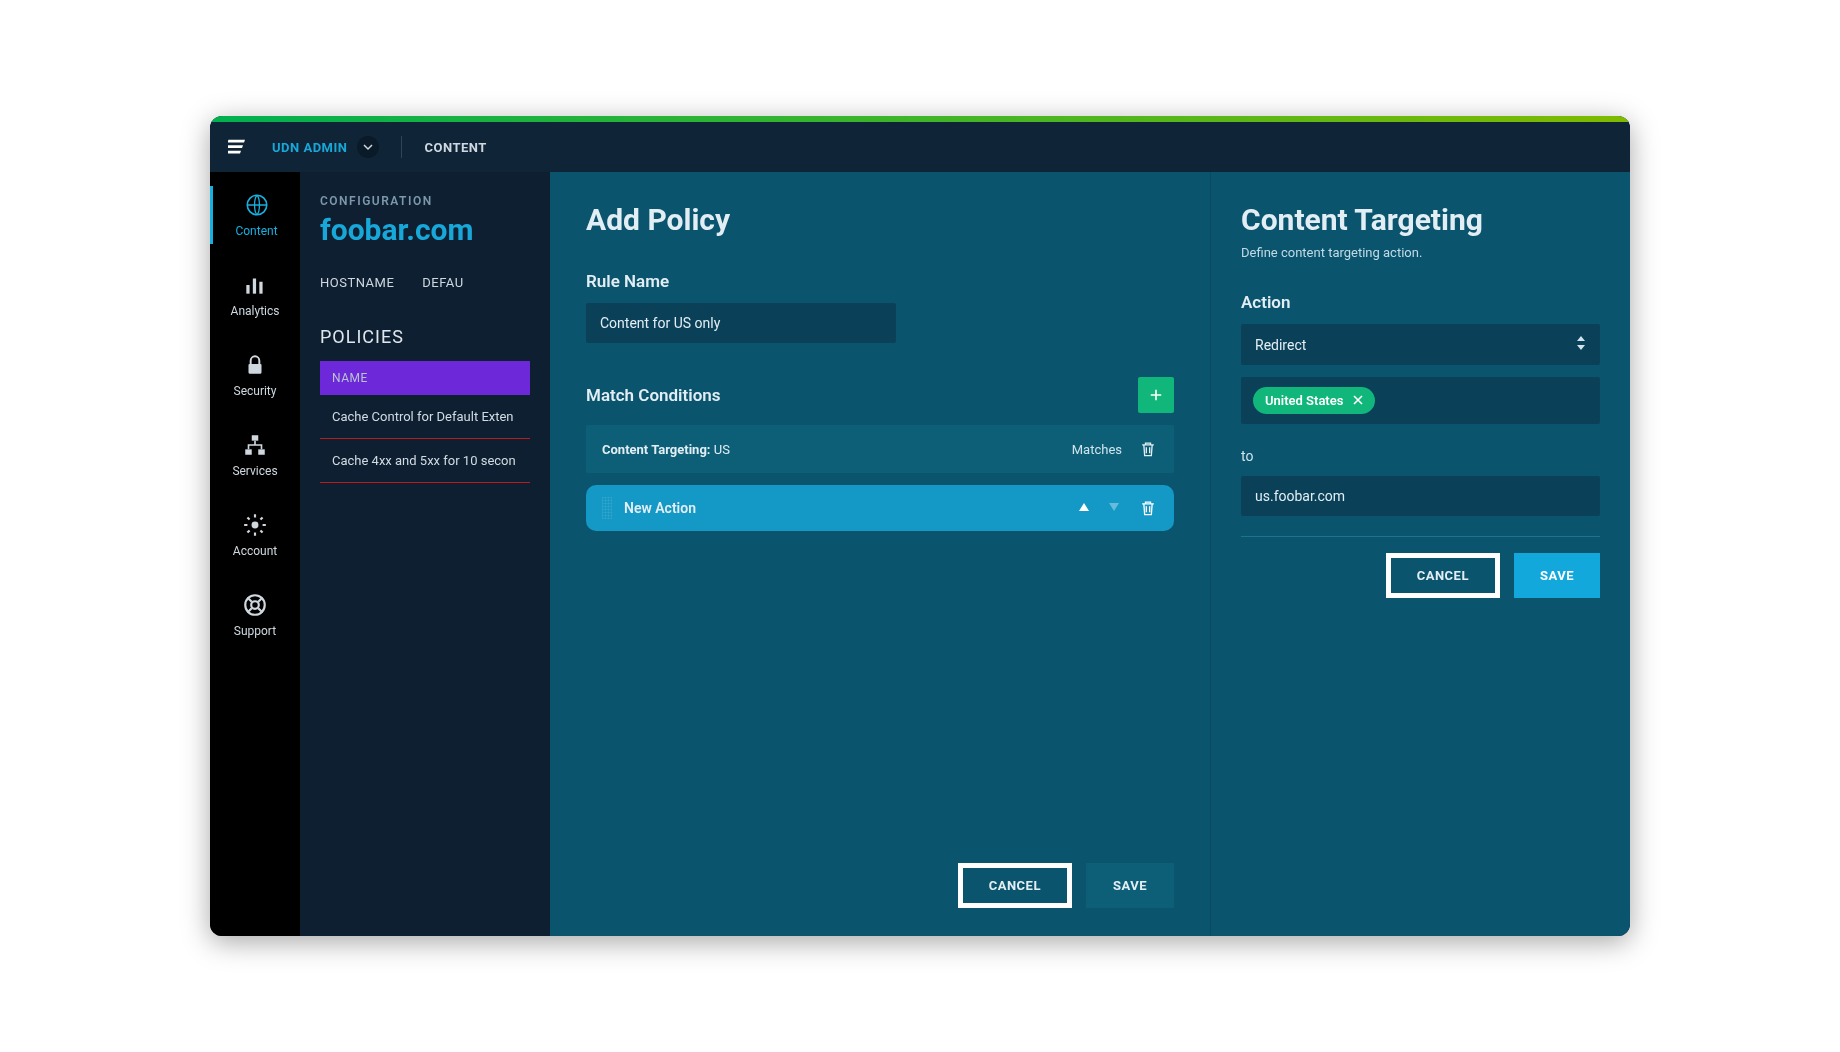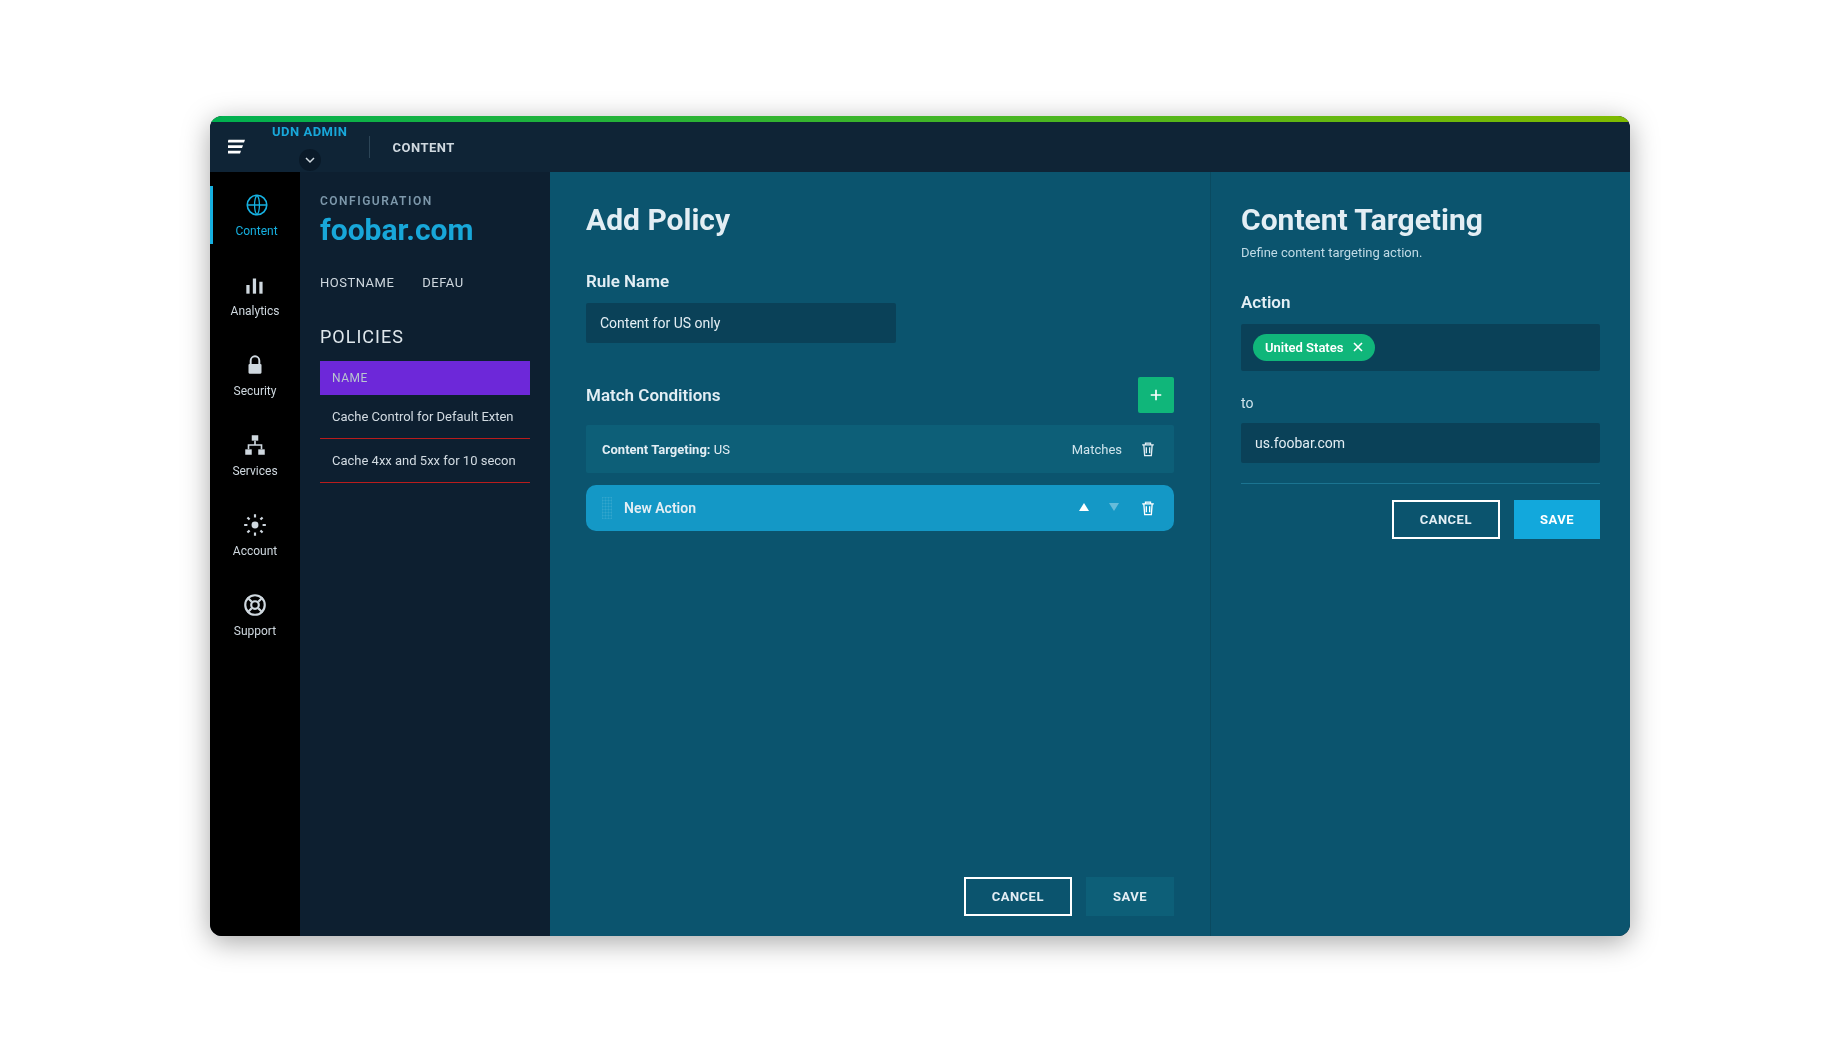--- a/index.html
+++ b/index.html
@@ -1,60 +1,60 @@
 <!DOCTYPE html>
 <html><head>
 <meta charset="utf-8">
 <style>
 * { margin:0; padding:0; box-sizing:border-box; font-family:-apple-system,BlinkMacSystemFont,"Segoe UI",Roboto,Arial,sans-serif; }
 body { background:#fff; display:flex; align-items:center; justify-content:center; min-height:100vh; }
 .app-window { width:1420px; height:820px; background:#0d1824; border-radius:12px; overflow:hidden; display:flex; flex-direction:column; box-shadow:0 6px 28px rgba(0,0,0,.35); }
 .topbar { height:6px; background:linear-gradient(90deg,#00b050,#7fba00); }
 .header { height:50px; background:#0f2436; display:flex; align-items:center; padding:0 18px; gap:22px; }
 .logo-icon svg{display:block}
-.admin-drop { color:#18a7d9; font-weight:700; font-size:13px; letter-spacing:.5px; display:flex; align-items:center; gap:10px;flex-direction:column; }
+.admin-drop { color:#18a7d9; font-weight:700; font-size:13px; letter-spacing:.5px; display:flex; align-items:center; gap:10px; }
 .caret-circle{width:22px;height:22px;border-radius:50%;background:#0a1a29;display:flex;align-items:center;justify-content:center}
 .divider-v{width:1px;height:22px;background:#2c4557}
 .breadcrumb-top{color:#cfd8df;font-weight:700;font-size:13px;letter-spacing:.5px}
 .body{flex:1;display:flex;min-height:0}
 .sidebar{width:90px;background:#000;display:flex;flex-direction:column;align-items:center;padding-top:14px;gap:22px}
 .side-item{display:flex;flex-direction:column;align-items:center;gap:6px;color:#cfd8df;font-size:12px;cursor:pointer;width:100%;padding:6px 0}
 .side-item svg{width:26px;height:26px}
 .side-item.active{color:#16b0e0;border-left:3px solid #16b0e0}
 .main{flex:1;display:flex;min-height:0}
 .bg-panel{width:250px;background:#0d1f30;padding:22px 20px;color:#cfd8df}
 .conf-label{font-size:12px;letter-spacing:1.5px;color:#7d98ab;font-weight:600}
 .host{font-size:30px;font-weight:700;color:#18a7d9;margin-top:4px}
 .subtabs{display:flex;gap:28px;margin-top:28px;color:#cfd8df;font-size:13px;letter-spacing:.5px}
 .policies-h{margin-top:36px;font-size:18px;color:#dfe7ec;letter-spacing:1px}
 .pol-table{margin-top:14px}
 .pol-head{background:#6d28d9;padding:10px 12px;font-size:12px;letter-spacing:.5px;color:#b8c5cf}
 .pol-row{padding:14px 12px;font-size:13px;color:#d2dbe2;border-bottom:1px solid #b91c1c}
 .panel{background:#0b546e;color:#e3eef4;display:flex;flex-direction:column}
-.panel.add{flex:1;padding:30px 36px 20px;min-width:0}
+.panel.add{flex:1;padding:30px 36px 28px;min-width:0}
 .panel.right{width:420px;padding:30px 30px 20px;border-left:1px solid #0a4a60}
 h1.title{font-size:30px;font-weight:700;margin-bottom:26px}
 .sub{font-size:13px;color:#c0dbe6;margin-top:-18px;margin-bottom:24px}
 .label{font-size:17px;font-weight:600;margin-bottom:12px;margin-top:8px}
 .input{background:#0a4158;border:none;color:#e3eef4;padding:12px 14px;font-size:14px;border-radius:2px;width:310px}
 .input.full{width:100%}
 .section-row{display:flex;align-items:center;justify-content:space-between;margin-top:34px}
 .add-btn{width:36px;height:36px;background:#10b67a;display:flex;align-items:center;justify-content:center;cursor:pointer;border-radius:2px}
 .add-btn.dim{background:#0d5f78}
 .cond-row{background:#0d5f78;margin-top:12px;padding:14px 16px;display:flex;align-items:center;justify-content:space-between;border-radius:2px;font-size:13px}
 .cond-left b{font-weight:700}
 .cond-right{display:flex;align-items:center;gap:16px;color:#cfe4ec}
 .trash svg{display:block}
 .action-row{background:#1498c6;margin-top:12px;padding:12px 16px;display:flex;align-items:center;justify-content:space-between;border-radius:10px;font-size:14px;font-weight:600}
 .action-row .left{display:flex;align-items:center;gap:12px}
 .drag-handle{width:10px;height:22px;background:repeating-linear-gradient(90deg,#fff2 0 1px,transparent 1px 3px),repeating-linear-gradient(0deg,#fff2 0 1px,transparent 1px 3px);opacity:.5}
 .arrow-ctrl{display:flex;align-items:center;gap:18px}
 .footer-btns{margin-top:auto;display:flex;justify-content:flex-end;gap:14px;padding-top:24px}
 .btn{padding:10px 26px;font-size:13px;font-weight:700;letter-spacing:.5px;cursor:pointer;border:none}
-.btn.outline{background:transparent;border:2px solid #ffffff;color:#e3eef4}
+.btn.outline{background:transparent;border:5px solid #ffffff;color:#e3eef4}
 .btn.solid{background:#0d5f78;border:1px solid #0d5f78;color:#e3eef4}
 .btn.accent{background:#12a8dc;color:#fff}
 .select{background:#0a4158;padding:12px 14px;font-size:14px;display:flex;justify-content:space-between;align-items:center;margin-bottom:12px;cursor:pointer;border-radius:2px}
 .chip-box{background:#0a4158;padding:10px 12px;margin-bottom:18px;border-radius:2px}
 .chip{display:inline-flex;align-items:center;gap:10px;background:#10b67a;color:#fff;padding:6px 12px;border-radius:14px;font-size:13px;font-weight:600}
 .chip-x{cursor:pointer}
 .to-label{font-size:14px;margin:6px 0 12px;color:#cfe4ec}
 .hr{height:1px;background:#1b7491;margin:20px 0 16px}
 </style>
 </head>
@@ -201,20 +201,26 @@
           <button class="btn outline">CANCEL</button>
           <button class="btn solid">SAVE</button>
         </div>
       </div>
 
       <div class="panel right">
         <h1 class="title">Content Targeting</h1>
         <div class="sub">Define content targeting action.</div>
 
         <div class="label">Action</div>
+        <div class="select">
+          <span>Redirect</span>
+          <span><svg width="10" height="14" viewBox="0 0 10 14">
+                <path d="M5 0l4 5H1zM5 14l4-5H1z" fill="#cfe4ec"></path>
+              </svg></span>
+        </div>
         <div class="chip-box">
           <span class="chip">
             <span>United States</span>
             <span class="chip-x">
               <svg width="10" height="10" viewBox="0 0 10 10">
                   <path d="M1 1l8 8M9 1l-8 8" stroke="#fff" stroke-width="1.6"></path>
                 </svg>
             </span>
           </span>
         </div>

